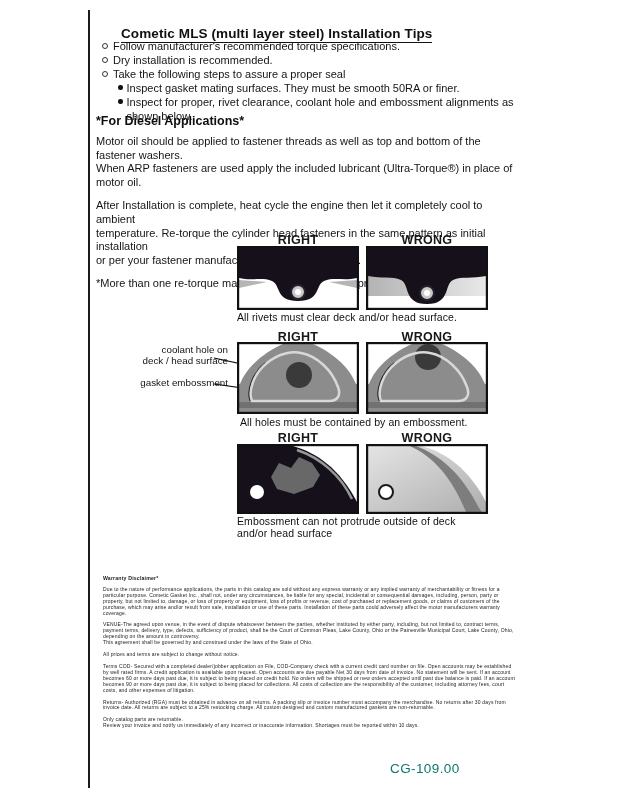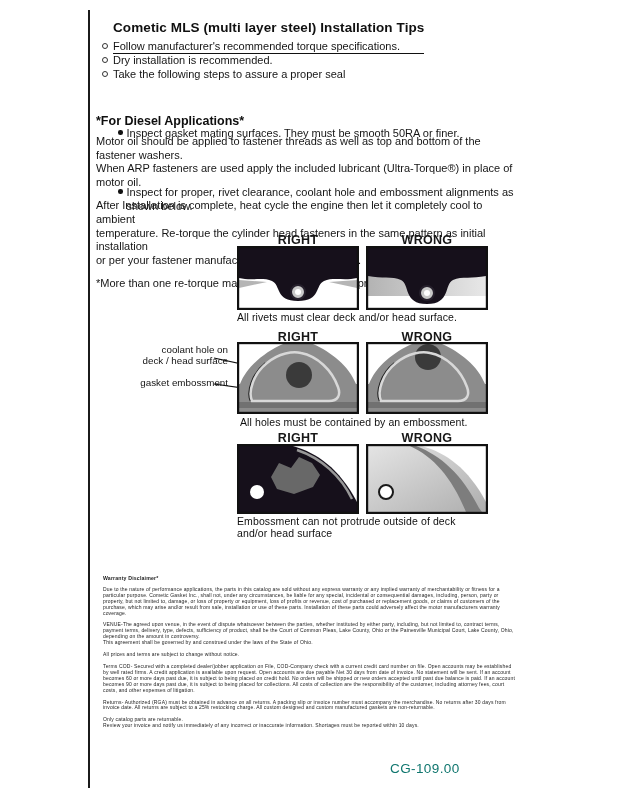--- a/index.html
+++ b/index.html
@@ -7,29 +7,29 @@
     width:618px;height:800px;background:#ffffff;overflow:hidden;
     font-family:"Liberation Sans","DejaVu Sans",sans-serif;color:#111;
     -webkit-font-smoothing:antialiased;
   }
   .page{position:relative;width:618px;height:800px;background:#fff;}
   .edge-line{position:absolute;left:88px;top:10px;width:2px;height:778px;background:#1b1b1b;}
 
   
   .title-wrap{position:absolute;left:113px;top:18px;}
   .title-wrap h1{
-    margin:0;font-size:13.5px;font-weight:bold;letter-spacing:.1px;
-    display:inline-block;border-bottom:1.8px solid #111;padding-bottom:18px;color:#101010;
+    margin:8px;font-size:13.5px;font-weight:bold;letter-spacing:.1px;
+    display:inline-block;border-bottom:1.8px solid #111;padding-bottom:1px;color:#101010;
   }
 
   
   .tips{position:absolute;left:102px;top:39px;width:440px;font-size:11px;line-height:14px;color:#151515;}
   .b{display:flex;align-items:flex-start;}
   .b .ring{flex:0 0 auto;width:4px;height:4px;border:1.2px solid #333;border-radius:50%;margin:4px 5px 0 0;}
-  .sb{display:flex;align-items:flex-start;margin-left:16px;margin-top:45px;}
+  .sb{display:flex;align-items:flex-start;margin-left:16px;}
   .sb .dot{flex:0 0 auto;width:4.5px;height:4.5px;background:#111;border-radius:50%;margin:4px 4px 0 0;}
 
   
   .diesel{position:absolute;left:96px;top:115px;width:424px;font-size:11px;line-height:13.8px;color:#151515;}
   .diesel h2{margin:0 0 6px 0;font-size:12.5px;font-weight:bold;color:#0e0e0e;}
   .diesel .para{margin:0 0 9px 0;}
 
   
   .fig{position:absolute;}
   .labels{position:relative;height:13px;font-size:12.5px;font-weight:bold;letter-spacing:.3px;color:#171717;}

